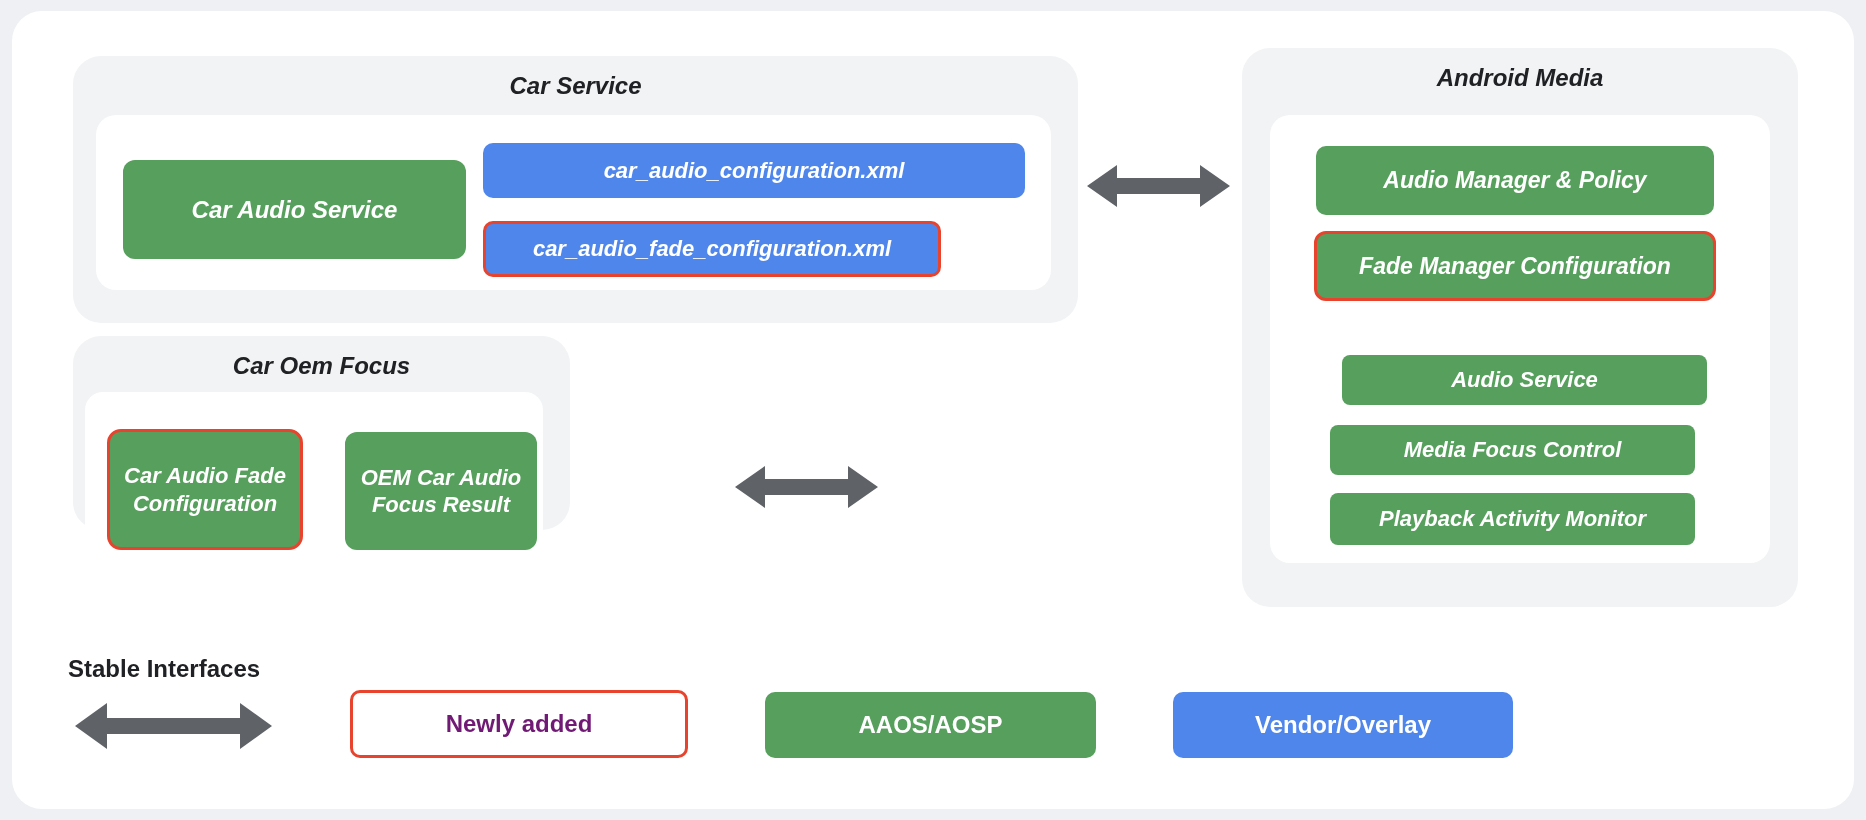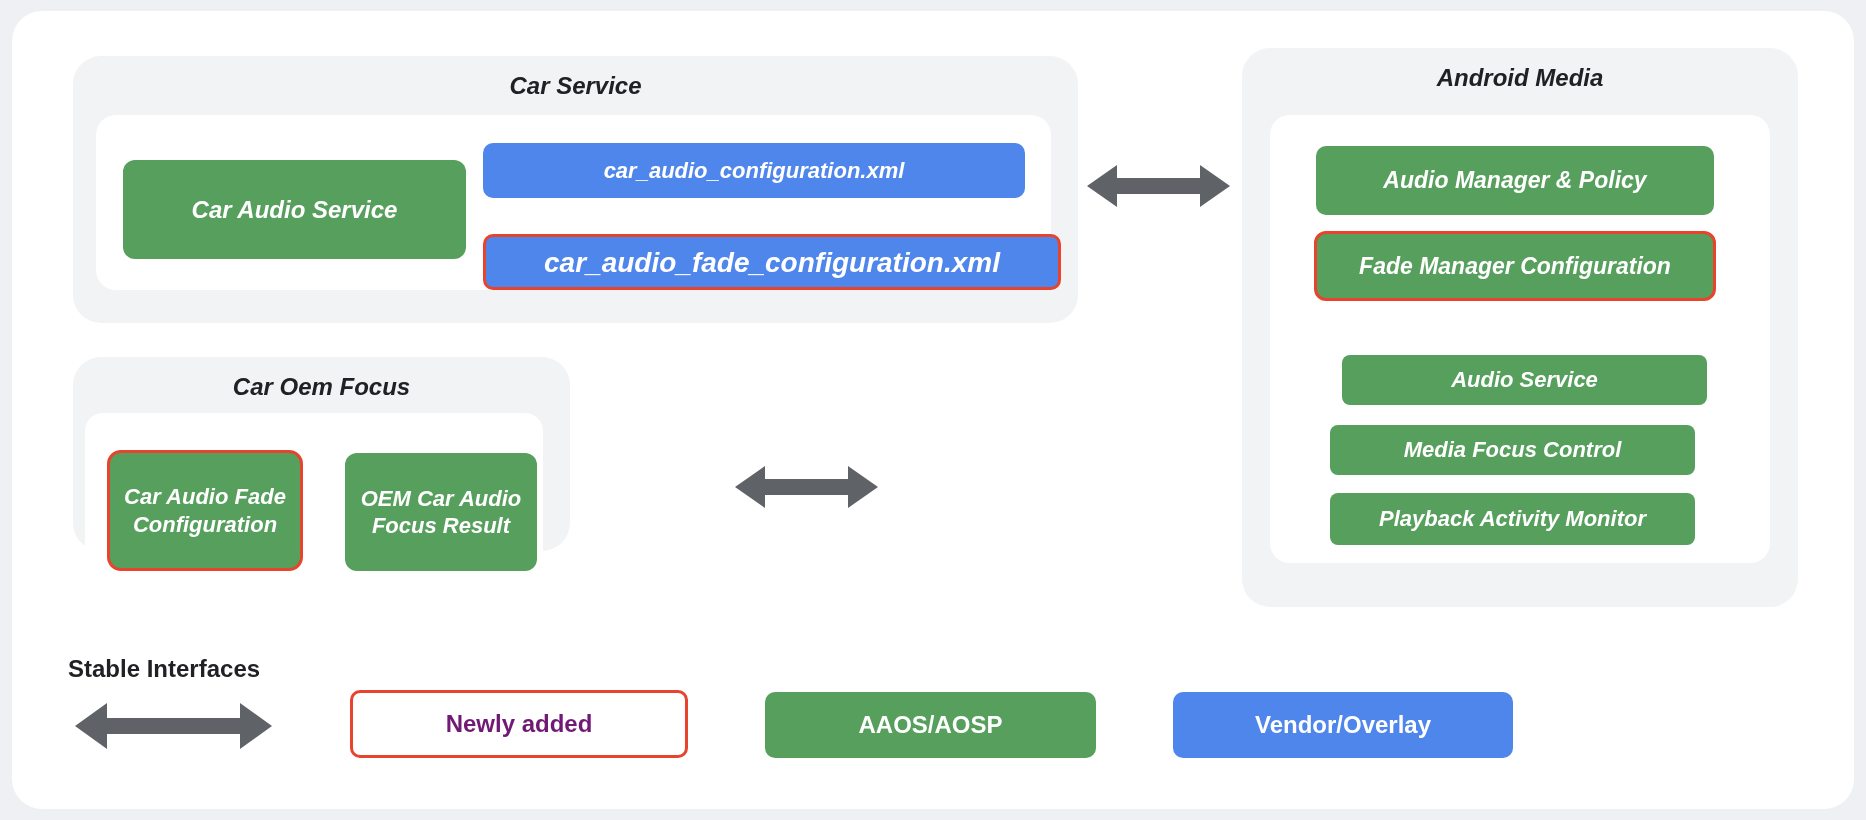--- a/index.html
+++ b/index.html
@@ -46,42 +46,42 @@
 <body>
 
 <div class="stage">
   <div class="card">
 
     <div class="group" style="left:61px;top:45px;width:1005px;height:267px;">
       <div class="group-title">Car Service</div>
       <div class="panel" style="left:23px;top:59px;width:955px;height:175px;">
         <div class="box green" style="left:27px;top:45px;width:343px;height:99px;border-radius:12px;font-size:24px;">Car Audio Service</div>
         <div class="box blue" style="left:387px;top:28px;width:542px;height:55px;font-size:22px;">car_audio_configuration.xml</div>
-        <div class="box blue hl" style="left:387px;top:106px;width:578px;height:56px;font-size:28px;margin-top:13px;">car_audio_fade_configuration.xml</div>
+        <div class="box blue hl" style="left:387px;top:106px;width:458px;height:56px;font-size:22px;">car_audio_fade_configuration.xml</div>
       </div>
     </div>
 
     <div class="arrow" style="left:1075px;top:152px;width:143px;height:46px;">
       <svg viewBox="0 0 143 46" xmlns="http://www.w3.org/2000/svg">
         <polygon fill="var(--arrow,#5f6368)" points="0,23 30,2 30,15 113,15 113,2 143,23 113,44 113,31 30,31 30,44"></polygon>
       </svg>
     </div>
 
     <div class="group" style="left:1230px;top:37px;width:556px;height:559px;">
       <div class="group-title">Android Media</div>
       <div class="panel" style="left:28px;top:67px;width:500px;height:448px;">
         <div class="box green" style="left:46px;top:31px;width:398px;height:69px;font-size:23px;">Audio Manager &amp; Policy</div>
         <div class="box green hl" style="left:44px;top:116px;width:402px;height:70px;border-radius:12px;font-size:23px;">Fade Manager Configuration</div>
         <div class="box green" style="left:60px;top:240px;width:365px;height:50px;border-radius:8px;font-size:22px;margin-left:12px;">Audio Service</div>
         <div class="box green" style="left:60px;top:310px;width:365px;height:50px;border-radius:8px;font-size:22px;">Media Focus Control</div>
         <div class="box green" style="left:60px;top:378px;width:365px;height:52px;border-radius:8px;font-size:22px;">Playback Activity Monitor</div>
       </div>
     </div>
 
-    <div class="group" style="left:61px;top:346px;width:497px;height:194px;">
+    <div class="group" style="left:61px;top:325px;width:497px;height:194px;">
       <div class="group-title">Car Oem Focus</div>
       <div class="panel" style="left:12px;top:56px;width:458px;height:185px;border-radius:18px;">
         <div class="box green hl" style="left:22px;top:37px;width:196px;height:121px;border-radius:14px;font-size:22px;">Car Audio Fade Configuration</div>
         <div class="box green" style="left:260px;top:40px;width:192px;height:118px;border-radius:12px;font-size:22px;padding:4px 14px;">OEM Car Audio Focus Result</div>
       </div>
     </div>
 
     <div class="arrow" style="left:723px;top:453px;width:143px;height:46px;">
       <svg viewBox="0 0 143 46" xmlns="http://www.w3.org/2000/svg">
         <polygon fill="var(--arrow,#5f6368)" points="0,23 30,2 30,15 113,15 113,2 143,23 113,44 113,31 30,31 30,44"></polygon>

